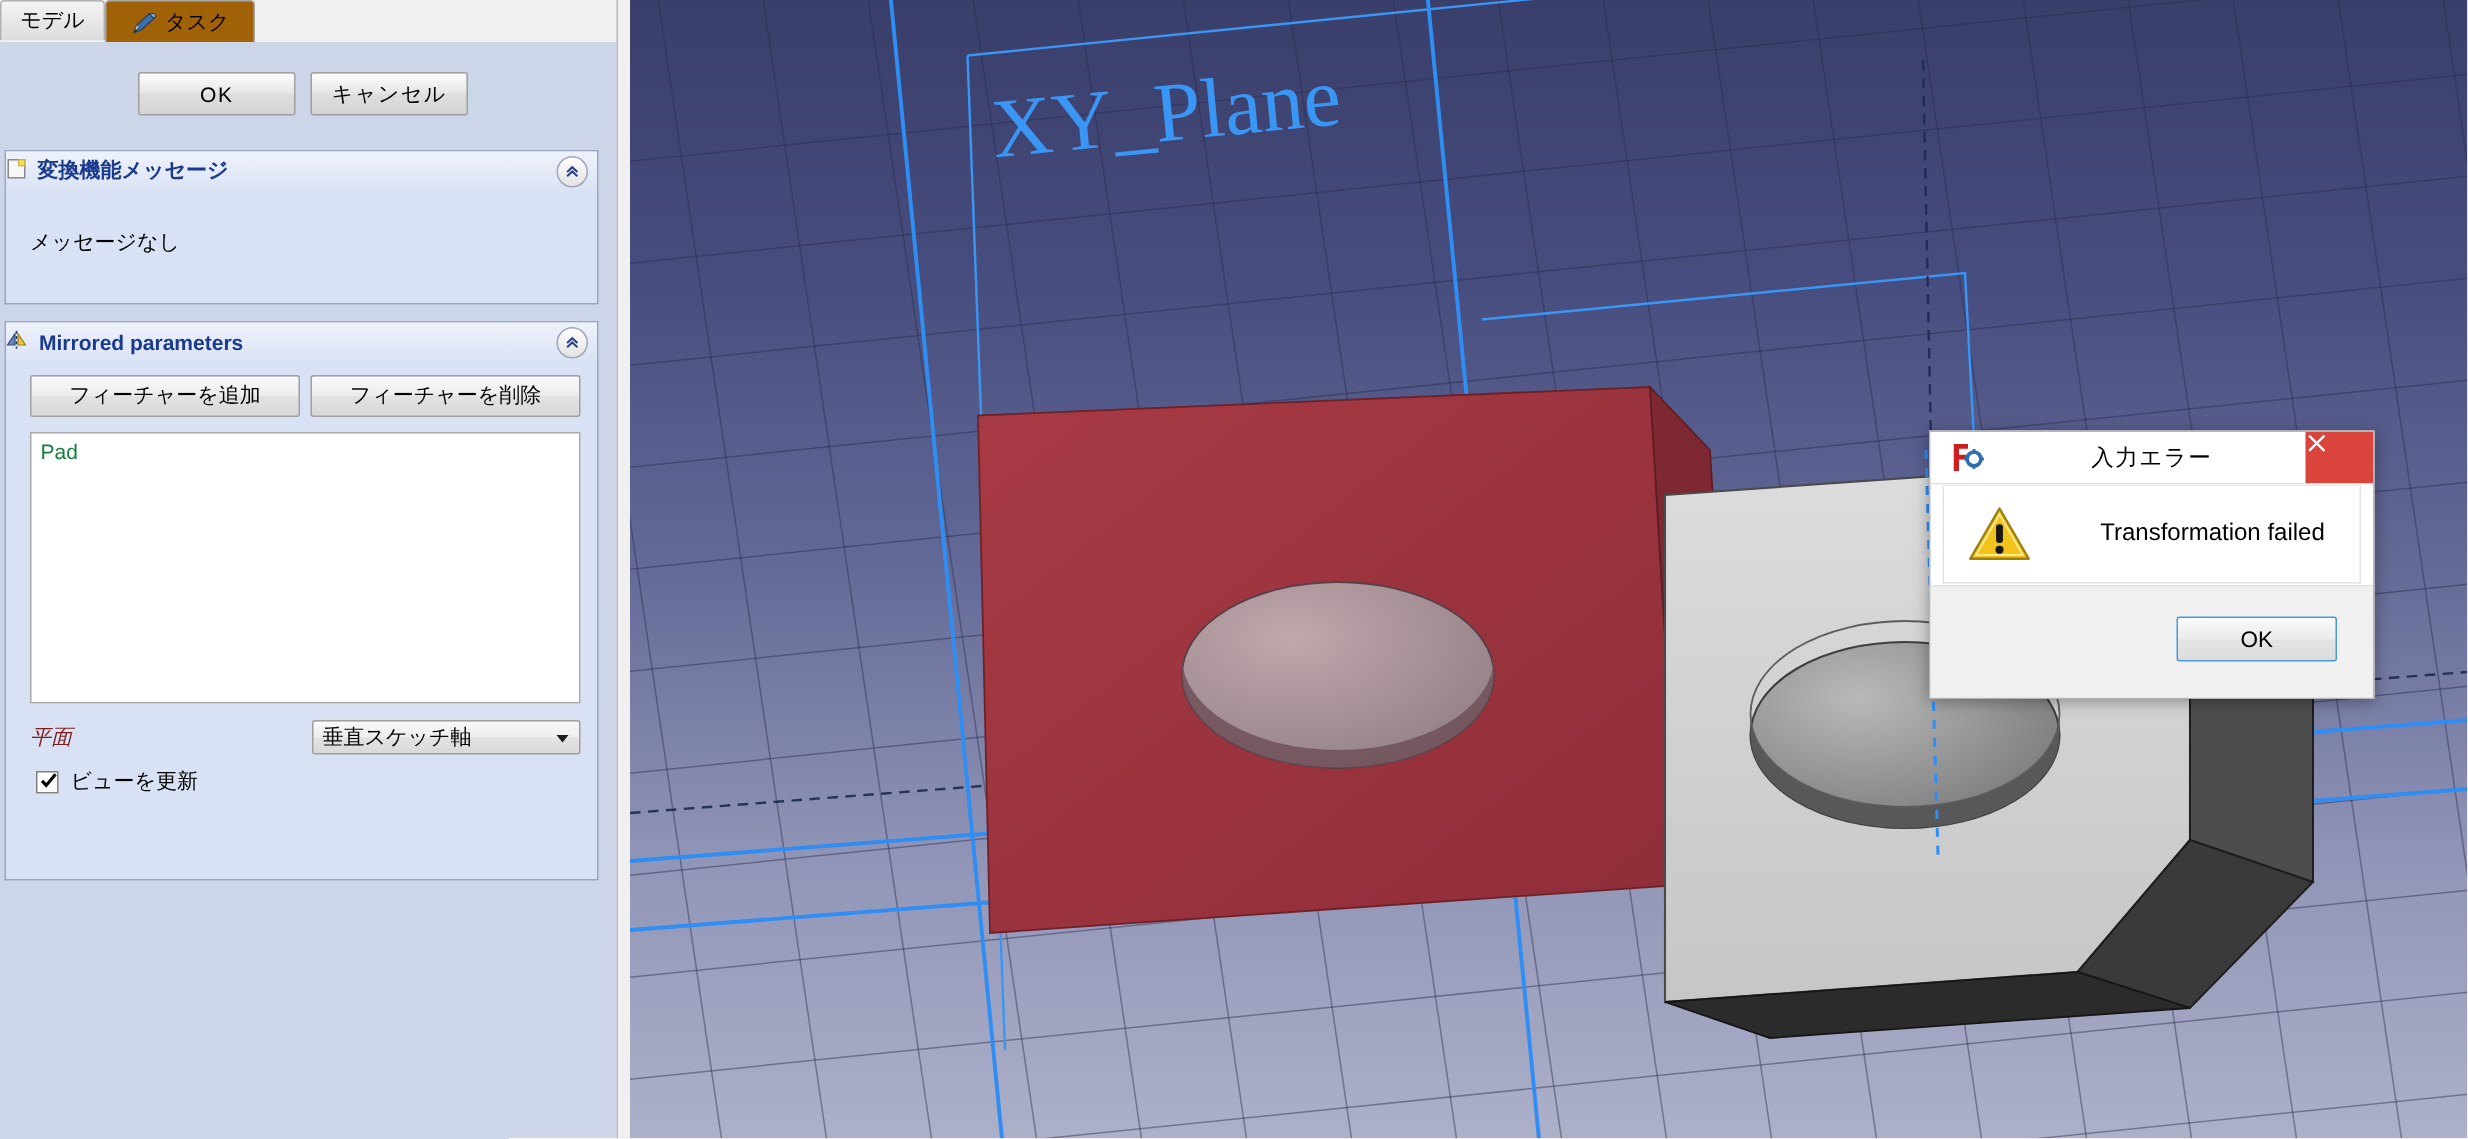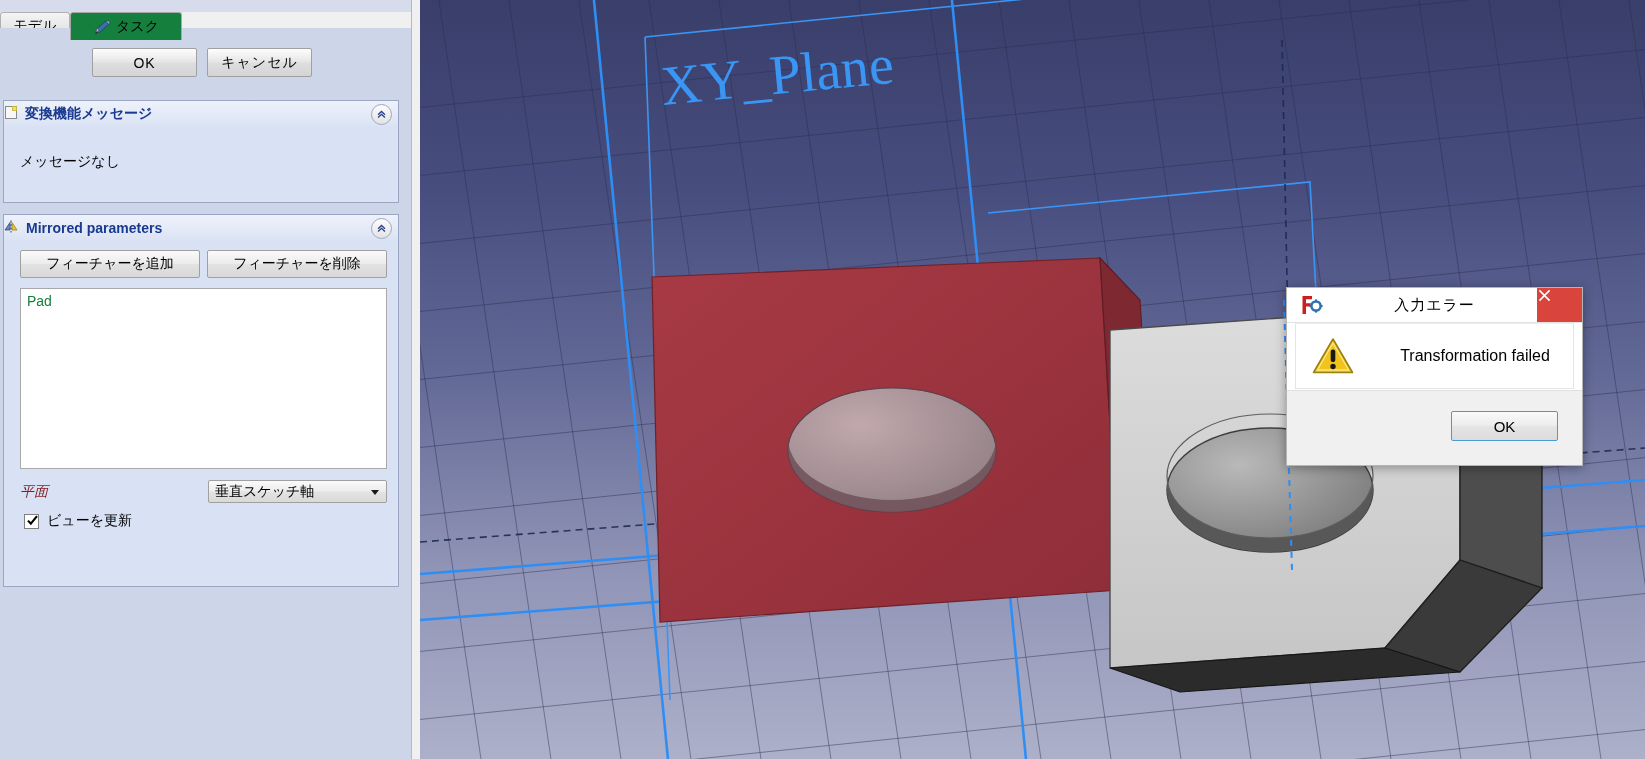--- a/index.html
+++ b/index.html
@@ -22,21 +22,21 @@
     left: 0; top: 0;
     width: 420px;
     height: 759px;
     background: #d6dcec;
     overflow: hidden;
   }
 
   
   #tab-bar {
     position: absolute;
-    left: 0; top: 12px;
+    left: 0; top: 0;
     width: 420px;
     height: 28px;
     background: #f0f0f0;
     border-bottom: 1px solid #b4b4b4;
   }
   .tab {
     position: absolute;
     top: 0;
     height: 27px;
     box-sizing: border-box;
@@ -48,22 +48,22 @@
     color: #000;
     background: linear-gradient(to bottom,#fbfbfb 0%,#e9e9e9 100%);
     border: 1px solid #b0b0b0;
     border-bottom: none;
     border-top-left-radius: 3px;
     border-top-right-radius: 3px;
     cursor: default;
   }
   .tab.inactive { left: 0; width: 70px; background: linear-gradient(to bottom,#f4f4f4 0%,#dcdcdc 100%); }
   .tab.active {
-    left: 70px; width: 112px;
-    background: #15803d;
+    left: 70px; width: 100px;
+    background: #a16207;
     border-color: #a8a8a8;
     height: 28px;
     z-index: 3;
   }
   .pencil-icon { width: 18px; height: 16px; display: inline-block; position: relative; top: 1px;}
 
   
   #panel-body {
     position: absolute;
     left: 0; top: 28px;

